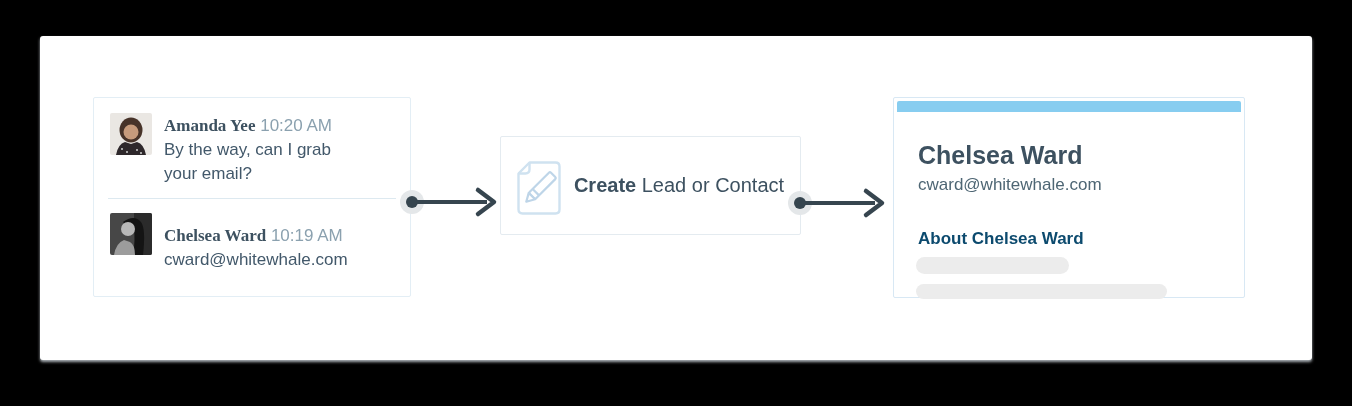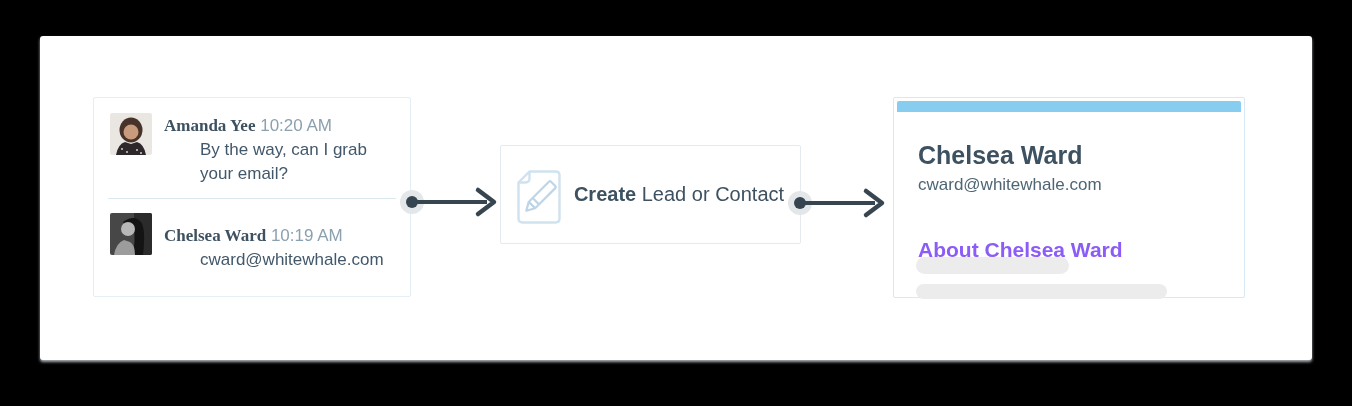--- a/index.html
+++ b/index.html
@@ -28,34 +28,34 @@
   }
   .avatar { position: absolute; width: 42px; height: 42px; border-radius: 2px; overflow: hidden; }
   .avatar-1 { left: 16px; top: 15px; }
   .avatar-2 { left: 16px; top: 115px; }
   .msg-text { position: absolute; left: 70px; width: 240px; }
   .msg-text-1 { top: 16px; }
   .msg-text-2 { top: 126px; }
   .msg-head { font-size: 17px; line-height: 24px; white-space: nowrap; }
   .msg-author { font-weight: bold; color: #3d5160; font-family: Liberation Serif, serif; }
   .msg-time { color: #8ba1af; text-align: center; }
-  .msg-body { font-size: 17px; line-height: 24px; color: #42586a; max-width: 196px; margin-left: 36px; }
+  .msg-body { font-size: 17px; line-height: 24px; color: #42586a; max-width: 196px; }
   .chat-divider {
     position: absolute; left: 14px; right: 14px; top: 100px;
     height: 1px; background: #dde9f0;
   }
 
   
   .flow-arrow { position: absolute; width: 106px; height: 32px; }
   .flow-arrow-1 { left: 359px; top: 150px; }
   .flow-arrow-2 { left: 747px; top: 151px; }
 
   
   .action-box {
-    position: absolute; left: 460px; top: 109px;
+    position: absolute; left: 460px; top: 100px;
     width: 301px; height: 99px;
     background: #fff;
     border: 1px solid #e4ebf0;
     border-radius: 2px;
     display: flex; align-items: center; justify-content: center;
   }
   .action-icon { width: 44px; height: 54px; margin-right: 13px; flex: 0 0 auto; margin-top: 4px; }
   .action-label { font-size: 20px; color: #3d5160; white-space: nowrap; }
   .action-label b { font-weight: bold; }
 
@@ -75,21 +75,21 @@
   .card-name {
     position: absolute; left: 24px; top: 42px;
     font-size: 25px; line-height: 30px; font-weight: bold; color: #3d5160;
   }
   .card-email {
     position: absolute; left: 24px; top: 77px;
     font-size: 17px; line-height: 20px; color: #4e6674;
   }
   .card-about {
     position: absolute; left: 24px; top: 131px;
-    font-size: 21px; line-height: 20px; font-weight: bold; color: #8b5cf6; margin-top: 11px;
+    font-size: 17px; line-height: 20px; font-weight: bold; color: #0c4a6e;
   }
   .pill { position: absolute; background: #ececec; }
   .pill-1 { left: 22px; top: 159px; width: 153px; height: 17px; border-radius: 9px; }
   .pill-2 { left: 22px; top: 186px; width: 251px; height: 15px; border-radius: 8px; }
   .sf-logo { position: absolute; left: 263px; top: 24px; width: 76px; height: 56px; }
 </style>
 </head>
 <body>
 
 <div class="canvas">

